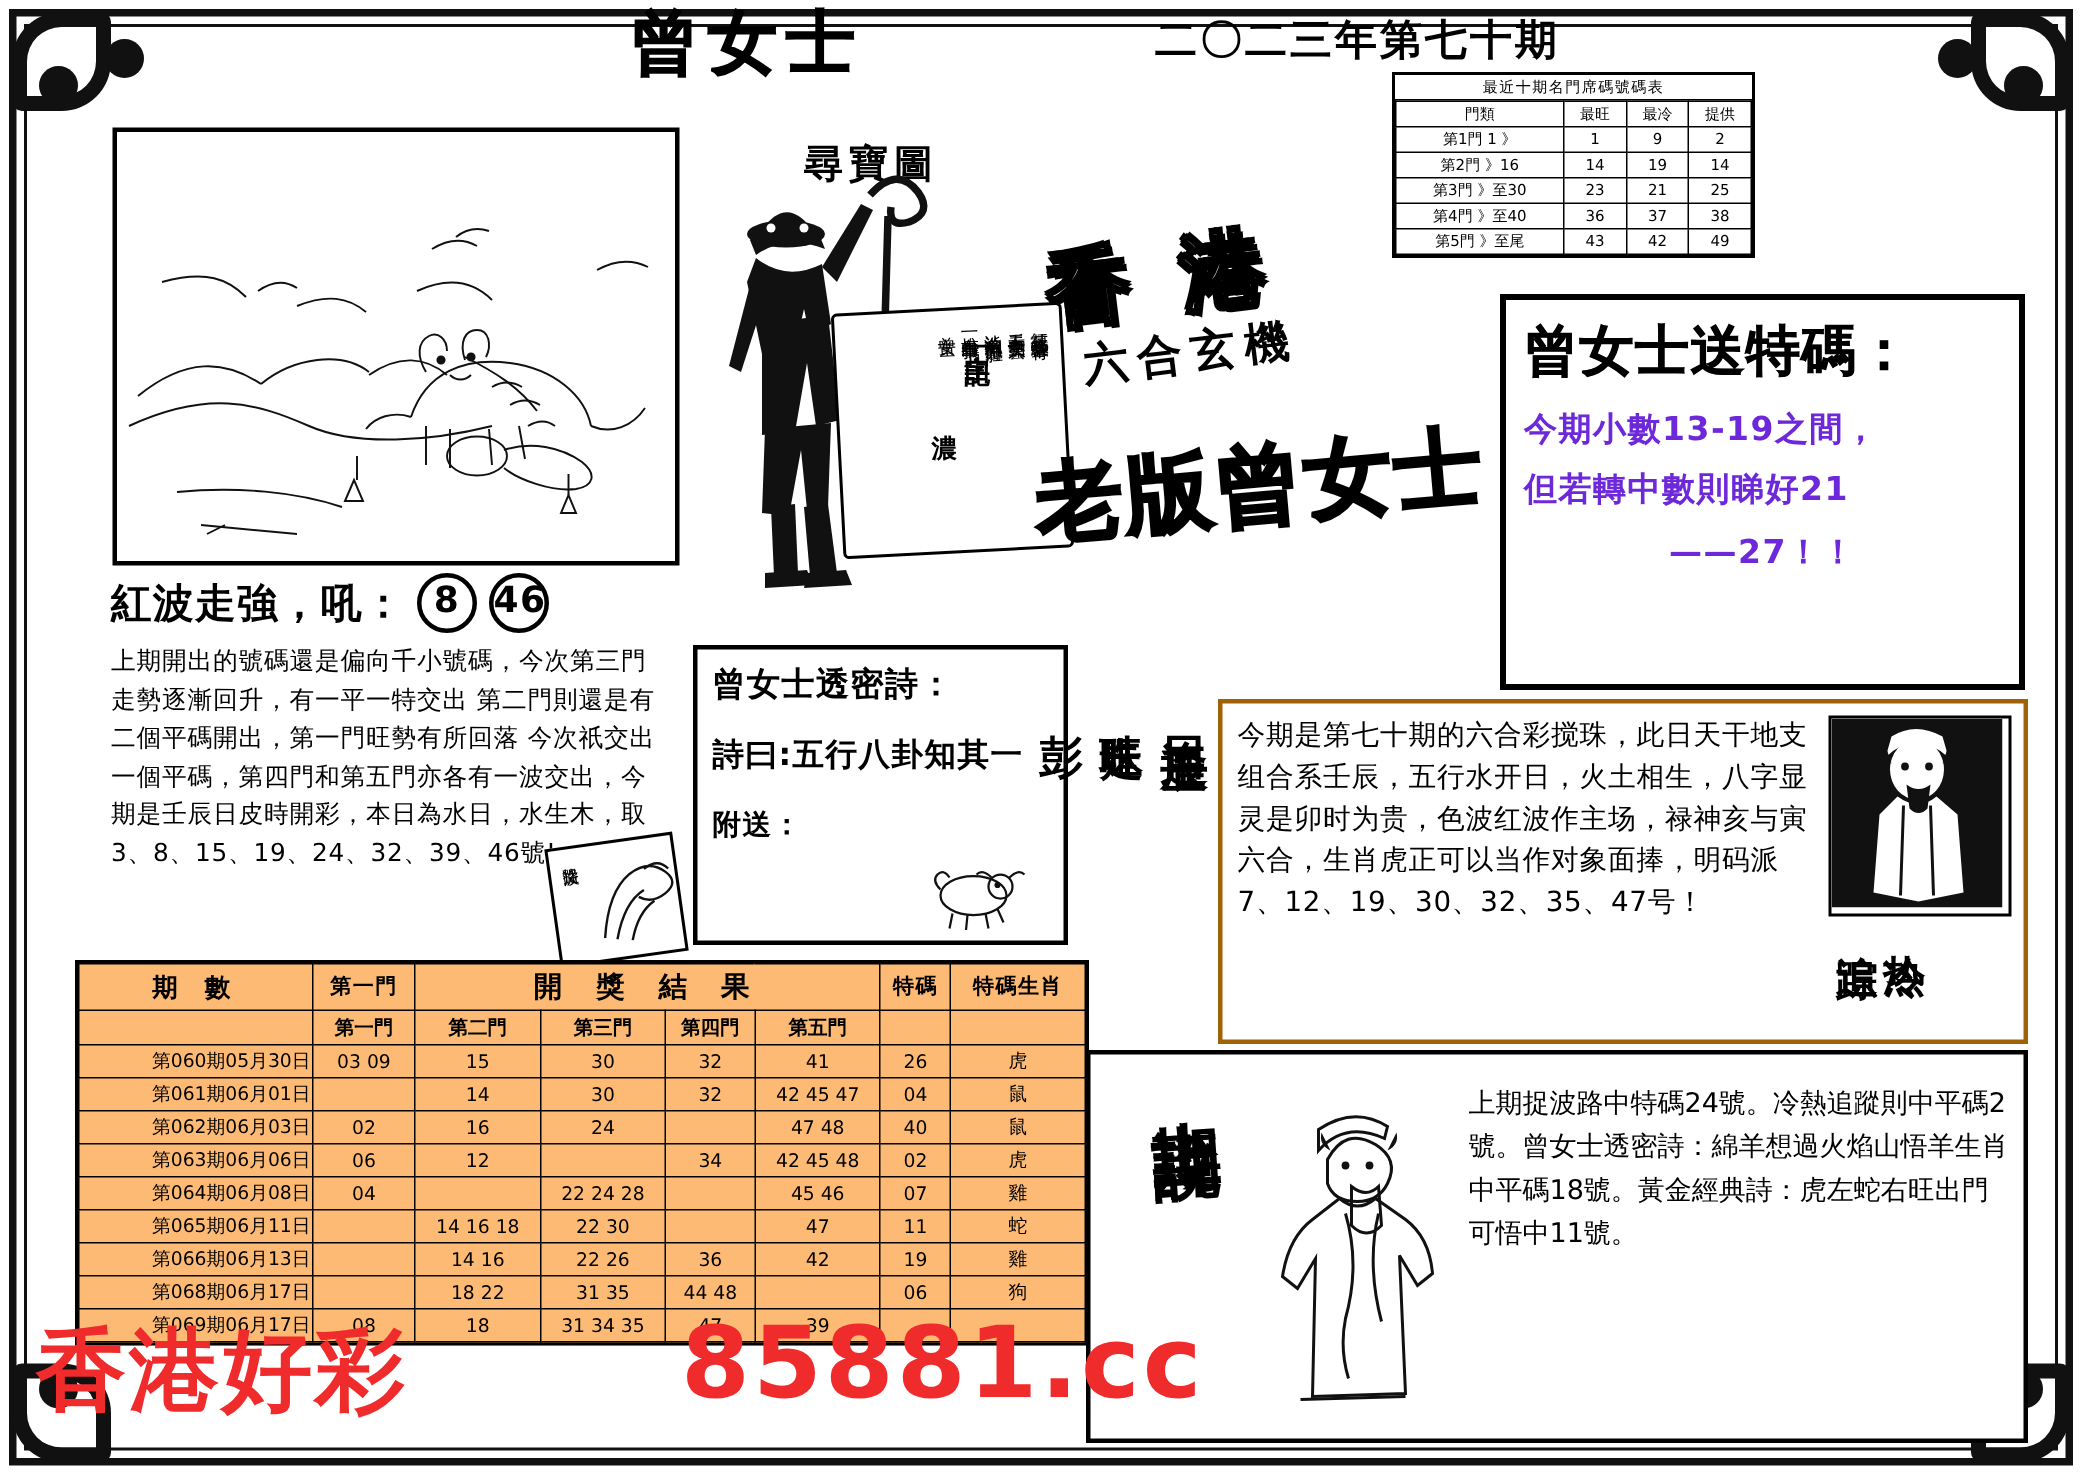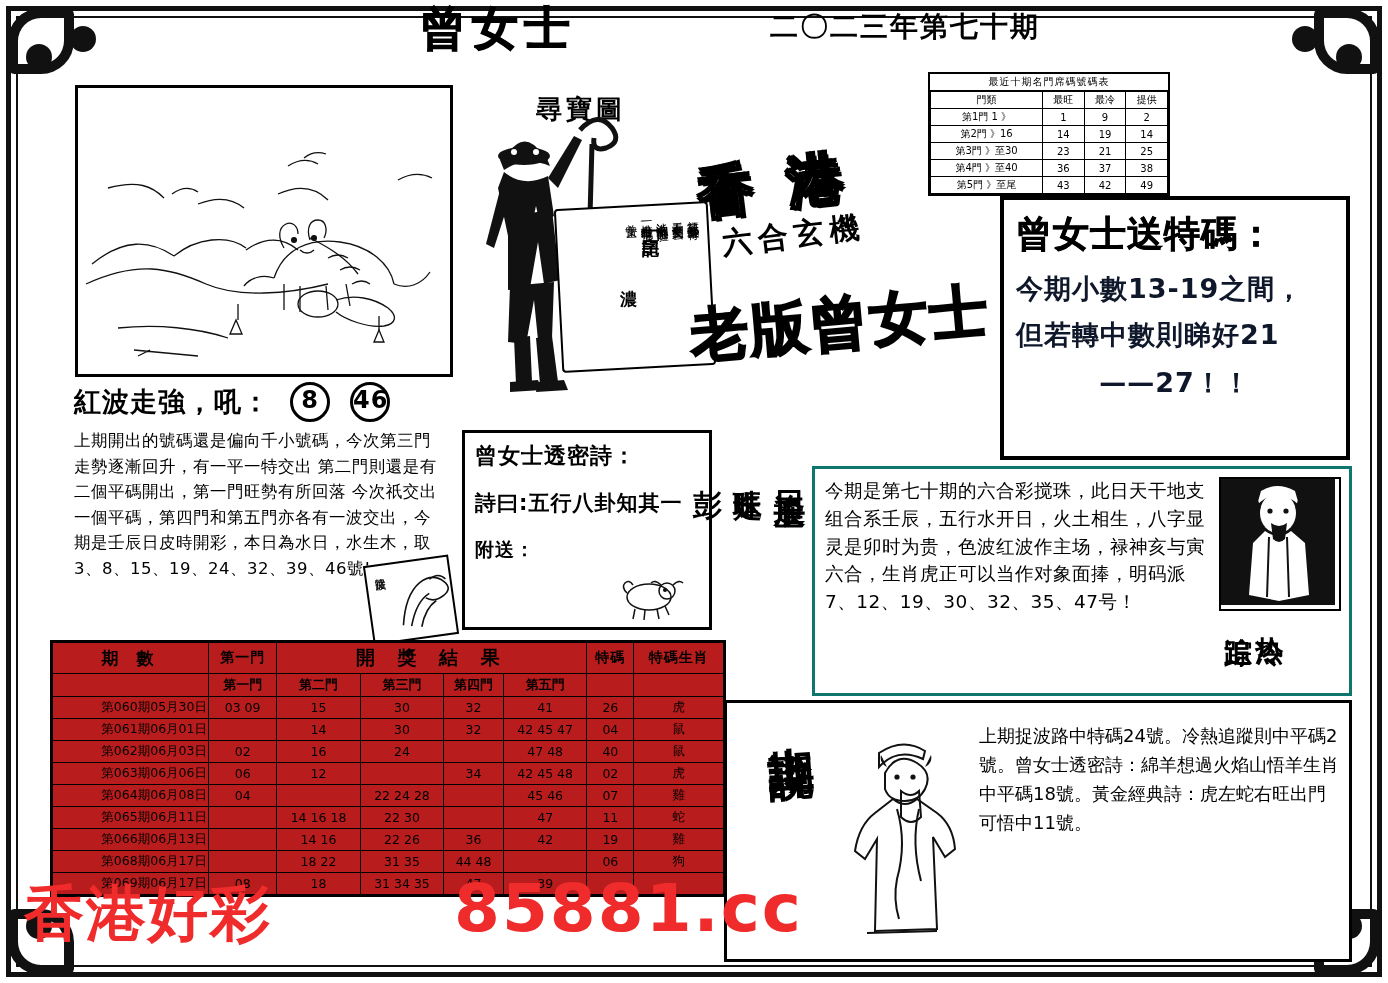--- a/index.html
+++ b/index.html
@@ -107,21 +107,21 @@
   .laoban{
     position:absolute;left:690px;top:285px;
     font-family:"DejaVu Sans", sans-serif;
     font-weight:bold;font-size:58px;letter-spacing:2px;
     transform:rotate(-5deg);
     -webkit-text-stroke:2px #000;
   }
 
   
   .stats{
-    position:absolute;left:928px;top:72px;width:238px;
+    position:absolute;left:928px;top:48px;width:238px;
     border:2px solid #000;background:#fff;
     font-family:"DejaVu Sans", sans-serif;font-size:10px;
   }
   .stats .cap{
     text-align:center;font-size:10px;border-bottom:1px solid #000;padding:1px 0;
     letter-spacing:1px;
   }
   .stats table{border-collapse:collapse;width:100%;}
   .stats td,.stats th{border:1px solid #000;text-align:center;padding:1px 2px;font-weight:normal;font-size:10px;}
 
@@ -138,33 +138,33 @@
   
   .tema{
     position:absolute;left:1000px;top:196px;width:350px;height:264px;
     border:4px solid #000;background:#fff;padding:10px 12px;box-sizing:border-box;
   }
   .tema .hd{
     font-family:"DejaVu Sans", sans-serif;font-weight:bold;font-size:36px;letter-spacing:1px;
     -webkit-text-stroke:0.6px #000;
   }
   .tema .ln{
-    font-family:"DejaVu Sans", sans-serif;font-weight:bold;font-size:27px;margin-top:12px;letter-spacing:1px;
-    color:#0f172a;
+    font-family:"DejaVu Sans", sans-serif;font-weight:bold;font-size:22px;margin-top:12px;letter-spacing:1px;
+    color:#6d28d9;
   }
   .tema .ln2{margin-top:10px;}
   .tema .ln3{margin-top:12px;text-align:center;}
 
   
   .redwave{
     position:absolute;left:74px;top:382px;width:372px;
   }
   .redwave .hd{
     font-family:"DejaVu Sans", sans-serif;font-weight:bold;font-size:27px;letter-spacing:1px;
-    display:flex;align-items:center;gap:20px;
+    display:flex;align-items:center;gap:8px;
   }
   .circnum{
     display:inline-block;width:34px;height:34px;border:3px solid #000;border-radius:50%;
     text-align:center;line-height:30px;font-size:24px;font-weight:bold;
     font-family:"DejaVu Sans", sans-serif;
   }
   .redwave .body{
     margin-top:6px;font-family:"DejaVu Sans", sans-serif;font-size:16.5px;line-height:1.55;
     letter-spacing:0.5px;
   }
@@ -199,40 +199,40 @@
     position:absolute;left:716px;top:466px;width:96px;height:190px;
     display:flex;flex-direction:row-reverse;gap:0px;
     font-family:"DejaVu Sans", sans-serif;font-weight:bold;
   }
   .vslog .c{writing-mode:vertical-rl;text-orientation:upright;font-size:32px;letter-spacing:2px;}
   .vslog .c.small{font-size:29px;}
 
   
   .article{
     position:absolute;left:812px;top:466px;width:540px;height:230px;
-    border:3px solid #0f766e;background:#fff;box-sizing:border-box;padding:8px 10px;
+    border:3px solid #a16207;background:#fff;box-sizing:border-box;padding:8px 10px;
   }
   .article .txt{
     font-family:"DejaVu Sans", sans-serif;font-size:18.5px;line-height:1.5;letter-spacing:0.5px;
     width:392px;
   }
   .godbox{
     position:absolute;right:8px;top:8px;width:118px;height:130px;border:2px solid #000;background:#fff;overflow:hidden;
   }
   .zhuileng{
     position:absolute;right:10px;top:146px;width:116px;
     font-family:"DejaVu Sans", sans-serif;font-weight:bold;font-size:28px;
     display:flex;gap:2px;line-height:1.05;
   }
   .zhuileng .cc{writing-mode:vertical-rl;text-orientation:upright;}
 
   
   .restable{
     position:absolute;left:50px;top:640px;width:672px;
-    border:2px solid #000;background:#b91c1c;
+    border:2px solid #000;background:#fdba74;
   }
   .restable table{border-collapse:collapse;width:100%;}
   .restable th,.restable td{
     border:1px solid #000;font-family:"DejaVu Sans", sans-serif;font-size:12.5px;
     text-align:center;padding:2px 1px;font-weight:normal;white-space:nowrap;
   }
   .restable thead th{font-size:14px;font-weight:bold;letter-spacing:1px;}
   .restable thead th.qs{font-size:17px;letter-spacing:6px;}
   .restable thead th.mid{font-size:19px;letter-spacing:8px;font-weight:bold;}
   .restable td.date{font-size:12.5px;text-align:right;padding-left:2px;}

